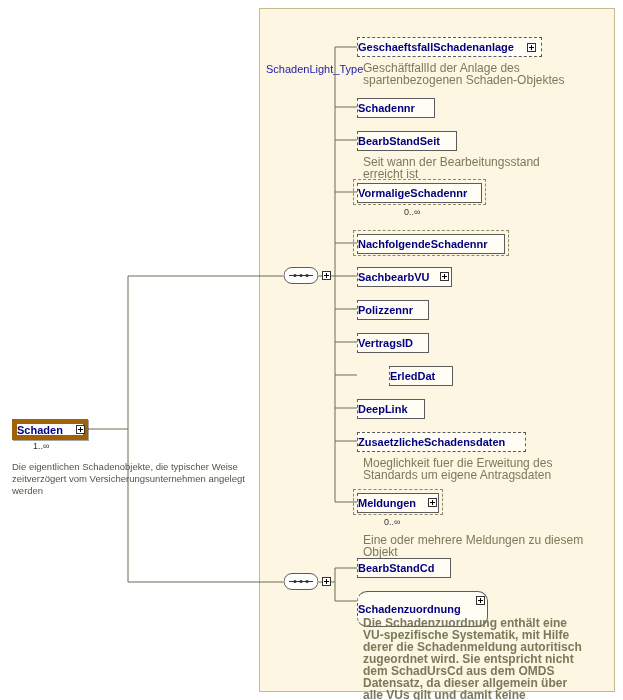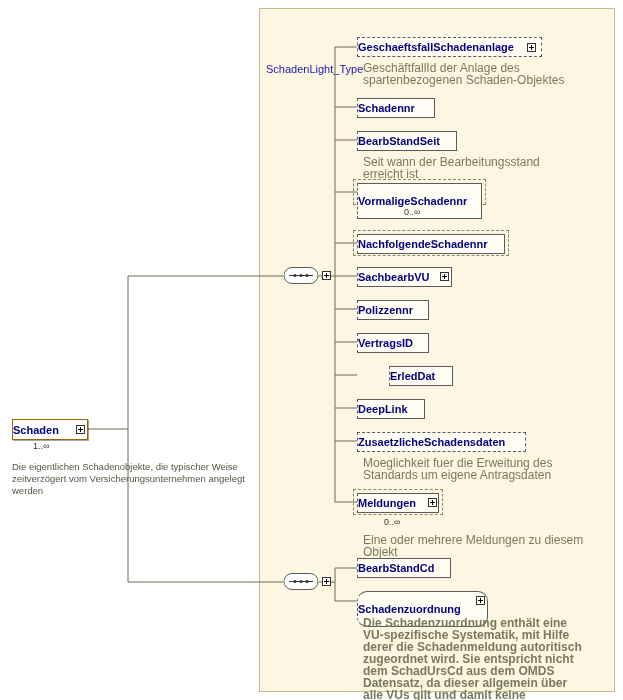--- a/index.html
+++ b/index.html
@@ -51,21 +51,21 @@
     background: #ffffff;
     font-size: 11px;
     color: #000080;
     font-weight: bold;
     display: flex;
     align-items: center;
     padding-left: 0;
     white-space: nowrap;
   }
   .node-solid {
-    border: 1px solid #a16207;
+    border: 5px solid #a16207;
     box-shadow: 1px 1px 0 rgba(0,0,0,0.35);
   }
   .node-dashed {
     border: 1px dashed #5b5b5b;
     background: #fffdf4;
   }
   .node-left-dashed {
     border-top: 1px solid #5b5b5b;
     border-right: 1px solid #5b5b5b;
     border-bottom: 1px solid #5b5b5b;
@@ -209,21 +209,21 @@
   <div class="node-box node-left-dashed" style="left:357px; top:98px; width:78px; height:20px;">
     <span>Schadennr</span>
   </div>
 
   <div class="node-box node-left-dashed" style="left:357px; top:131px; width:100px; height:20px;">
     <span>BearbStandSeit</span>
   </div>
   <div class="caption" style="left:363px; top:156px; width:220px;">Seit wann der Bearbeitungsstand erreicht ist</div>
 
   <div class="node-outer-dash" style="left:353px; top:179px; width:133px; height:26px;"></div>
-  <div class="node-box node-left-dashed" style="left:357px; top:183px; width:125px; height:36px;">
+  <div class="node-box node-left-dashed" style="left:357px; top:183px; width:125px; height:20px;">
     <span>VormaligeSchadennr</span>
   </div>
   <div class="mult" style="left:404px; top:207px;">0..∞</div>
 
   <div class="node-outer-dash" style="left:353px; top:230px; width:156px; height:26px;"></div>
   <div class="node-box node-left-dashed" style="left:357px; top:234px; width:148px; height:20px;">
     <span>NachfolgendeSchadennr</span>
   </div>
 
   <div class="node-box node-left-dashed" style="left:357px; top:267px; width:95px; height:20px;">

